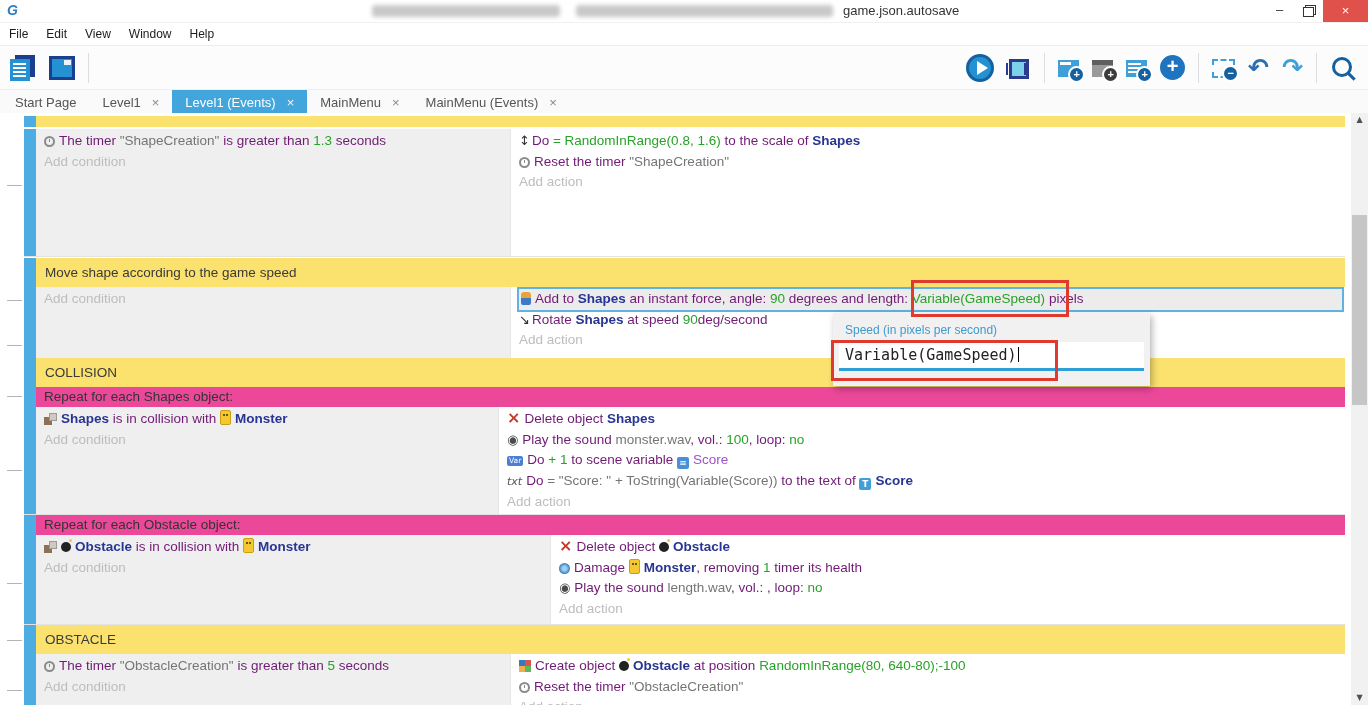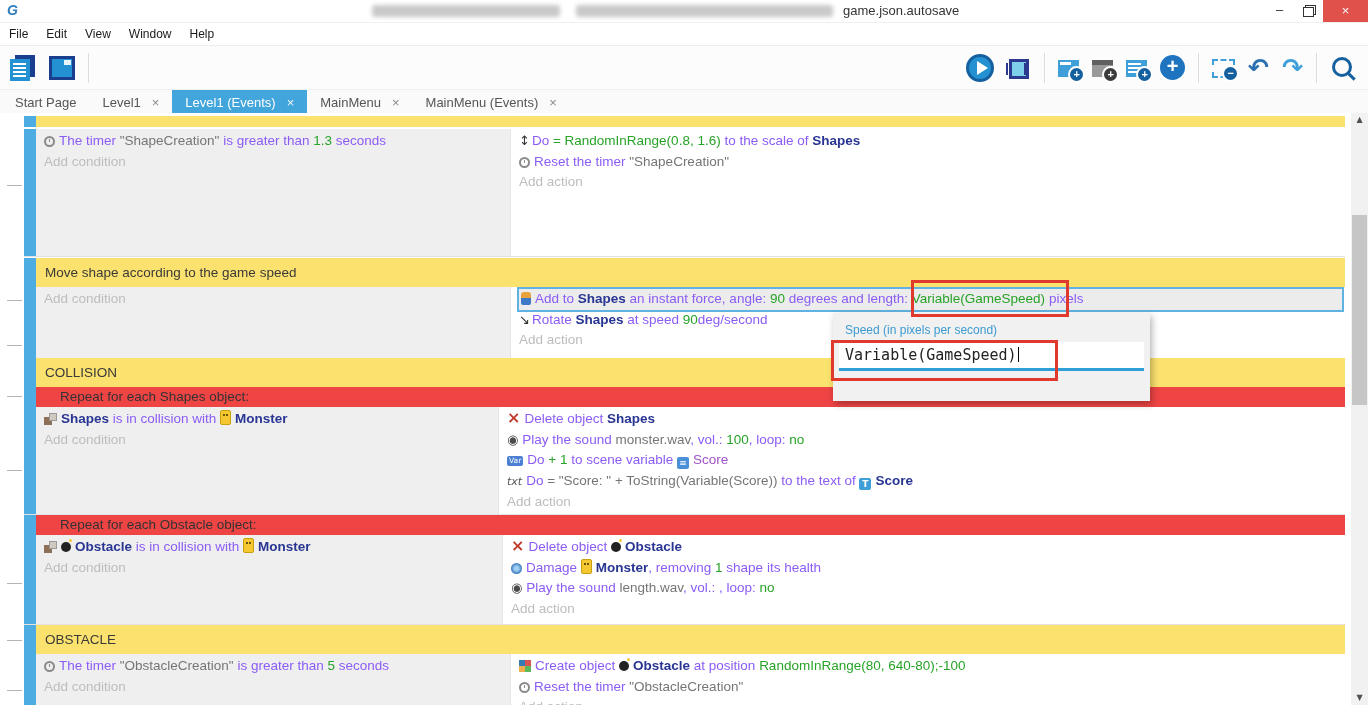--- a/index.html
+++ b/index.html
@@ -66,25 +66,25 @@
   
   #events{position:absolute;top:113px;left:0;width:1351px;height:592px;background:#fff;overflow:hidden}
   .tick{position:absolute;left:7px;width:15px;height:1px;background:#b4b4b4}
   .row{position:absolute;left:24px;width:1321px;display:flex}
   .bar{width:12px;background:#4dade3;flex:none}
   .comment-body{flex:1;background:#fbe16e;color:#3a3a3a;font-size:13.5px;padding-left:9px;display:flex;align-items:center}
   .evt{box-shadow:0 1px 0 #e3e3e3}
   .cond{width:474px;flex:none;background:#efefef;padding:2px 0 0 8px;box-sizing:border-box}
   .acts{flex:1;background:#fff;border-left:1px solid #e6e6e6;padding:2px 0 0 8px}
   .evtbody{flex:1;display:flex;flex-direction:column}
-  .evt-header{height:20px;line-height:20px;background:#ef4444;font-size:13.5px;color:#333;padding-left:24px}
+  .evt-header{height:20px;line-height:20px;background:#ec4899;font-size:13.5px;color:#333;padding-left:8px}
   .split{display:flex;flex:1}
   .line{min-height:20.5px;line-height:20.5px;font-size:13.5px;color:#3c3c3c}
   .line.selected{background:#ececec;outline:2px solid #60b2e2;margin-right:3px;padding-left:2px}
-  .seg-t{color:#8b5cf6}
+  .seg-t{color:#701a75}
   .seg-g{color:#27a327}
   .seg-q{color:#757575}
   .seg-o{color:#283593;font-weight:700}
   .seg-p{color:#a052c8}
   .seg-ph{color:#bdbdbd}
 
   
   .ic{display:inline-block;font-family:"DejaVu Sans",sans-serif;margin-right:4px}
   .timer-icon{position:relative;width:11px;height:11px;border:2px solid #8a8a8a;border-radius:50%;vertical-align:-2px;box-sizing:border-box}
   .timer-icon::after{content:'';position:absolute;left:3px;top:1px;width:1px;height:3px;background:#8a8a8a}
@@ -100,21 +100,21 @@
   .collision-icon{position:relative;width:13px;height:12px;vertical-align:-2px}
   .collision-icon::before{content:'';position:absolute;left:0;bottom:0;width:8px;height:8px;background:#8d7055}
   .collision-icon::after{content:'';position:absolute;right:0;top:0;width:8px;height:8px;background:#cfc9c0;border:1px solid #9a9a9a;box-sizing:border-box}
   .monster-icon{position:relative;width:9px;height:13px;background:#f5c832;border:1px solid #c9a10e;border-radius:2px;vertical-align:-2px}
   .monster-icon::after{content:'';position:absolute;left:2px;top:3px;width:2px;height:2px;background:#6b5500;box-shadow:3px 0 0 #6b5500}
   .bomb-icon{position:relative;width:10px;height:10px;background:#222;border-radius:50%;vertical-align:-1px}
   .bomb-icon::after{content:'';position:absolute;right:-1px;top:-3px;width:3px;height:3px;background:#f5c832;border-radius:50%}
   .damage-icon{width:11px;height:11px;border-radius:50%;background:radial-gradient(#9fd0f5 25%,#2f6fb8 75%);vertical-align:-2px}
 
   
-  #popup{position:absolute;left:833px;top:313px;width:317px;height:88px;background:#f1f1f1;box-shadow:2px 3px 7px rgba(0,0,0,.3);z-index:5}
+  #popup{position:absolute;left:833px;top:313px;width:317px;height:73px;background:#f1f1f1;box-shadow:2px 3px 7px rgba(0,0,0,.3);z-index:5}
   .popup-label{color:#3d9ad0;font-size:12px;padding:10px 0 0 12px}
   .popup-input{margin:5px 6px 0 6px;background:#fff;height:26px;line-height:26px;font-family:"DejaVu Sans Mono",monospace;font-size:15px;padding-left:6px;color:#222;border-bottom:3px solid #2f9fd8}
   .cursor{display:inline-block;width:1px;height:15px;background:#000;vertical-align:-2px;margin-left:1px}
 
   
   .red-rect{position:absolute;border:3px solid #e0392e;z-index:6;background:transparent}
   #red1{left:911px;top:280px;width:152px;height:31px}
   #red2{left:831px;top:340px;width:221px;height:35px}
 
   
@@ -259,27 +259,27 @@
         </div>
       </div>
     </div>
   </div>
 
   <div class="row evt" style="top:402px;height:109px">
     <div class="bar"></div>
     <div class="evtbody">
       <div class="evt-header">Repeat for each Obstacle object:</div>
       <div class="split">
-        <div class="cond" style="width:466px">
+        <div class="cond" style="width:514px">
           <div class="line"><span class="ic collision-icon"></span><span class="ic bomb-icon"></span><span class="seg-o">Obstacle</span><span class="seg-t"> is in collision with </span><span class="ic monster-icon"></span><span class="seg-o">Monster</span></div>
           <div class="line seg-ph">Add condition</div>
         </div>
         <div class="acts">
           <div class="line"><span class="ic delete-icon">×</span><span class="seg-t">Delete object </span><span class="ic bomb-icon"></span><span class="seg-o">Obstacle</span></div>
-          <div class="line"><span class="ic damage-icon"></span><span class="seg-t">Damage </span><span class="ic monster-icon"></span><span class="seg-o">Monster</span><span class="seg-t">, removing </span><span class="seg-g">1</span><span class="seg-t"> shape its health</span></div>
+          <div class="line"><span class="ic damage-icon"></span><span class="seg-t">Damage </span><span class="ic monster-icon"></span><span class="seg-o">Monster</span><span class="seg-t">, removing </span><span class="seg-g">1</span><span class="seg-t"> timer its health</span></div>
           <div class="line"><span class="ic sound-icon">◉</span><span class="seg-t">Play the sound </span><span class="seg-q">length.wav</span><span class="seg-t">, vol.: , loop: </span><span class="seg-g">no</span></div>
           <div class="line seg-ph">Add action</div>
         </div>
       </div>
     </div>
   </div>
 
   <div class="row" style="top:512px;height:29px">
     <div class="bar"></div>
     <div class="comment-body">OBSTACLE</div>

